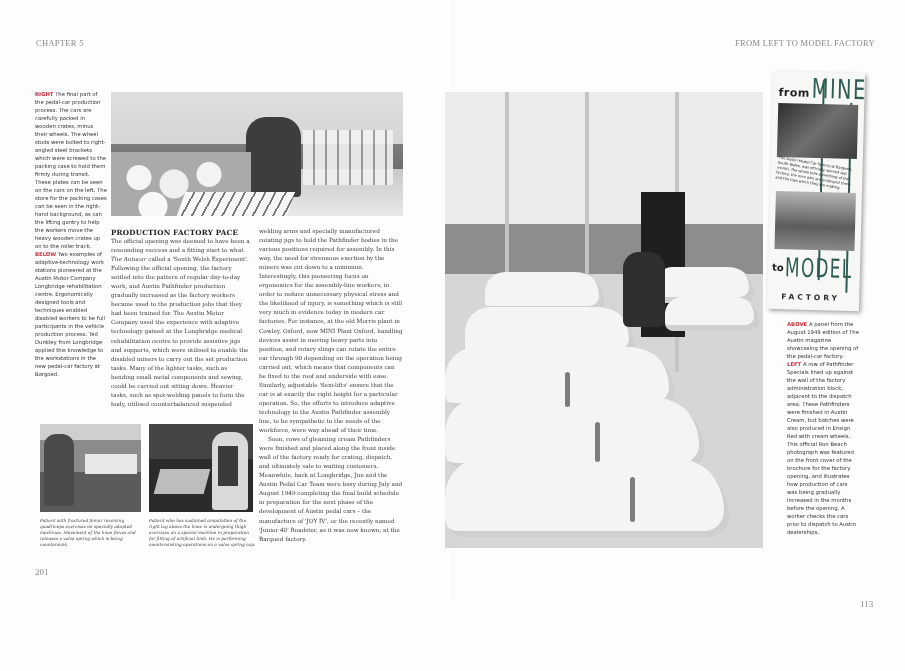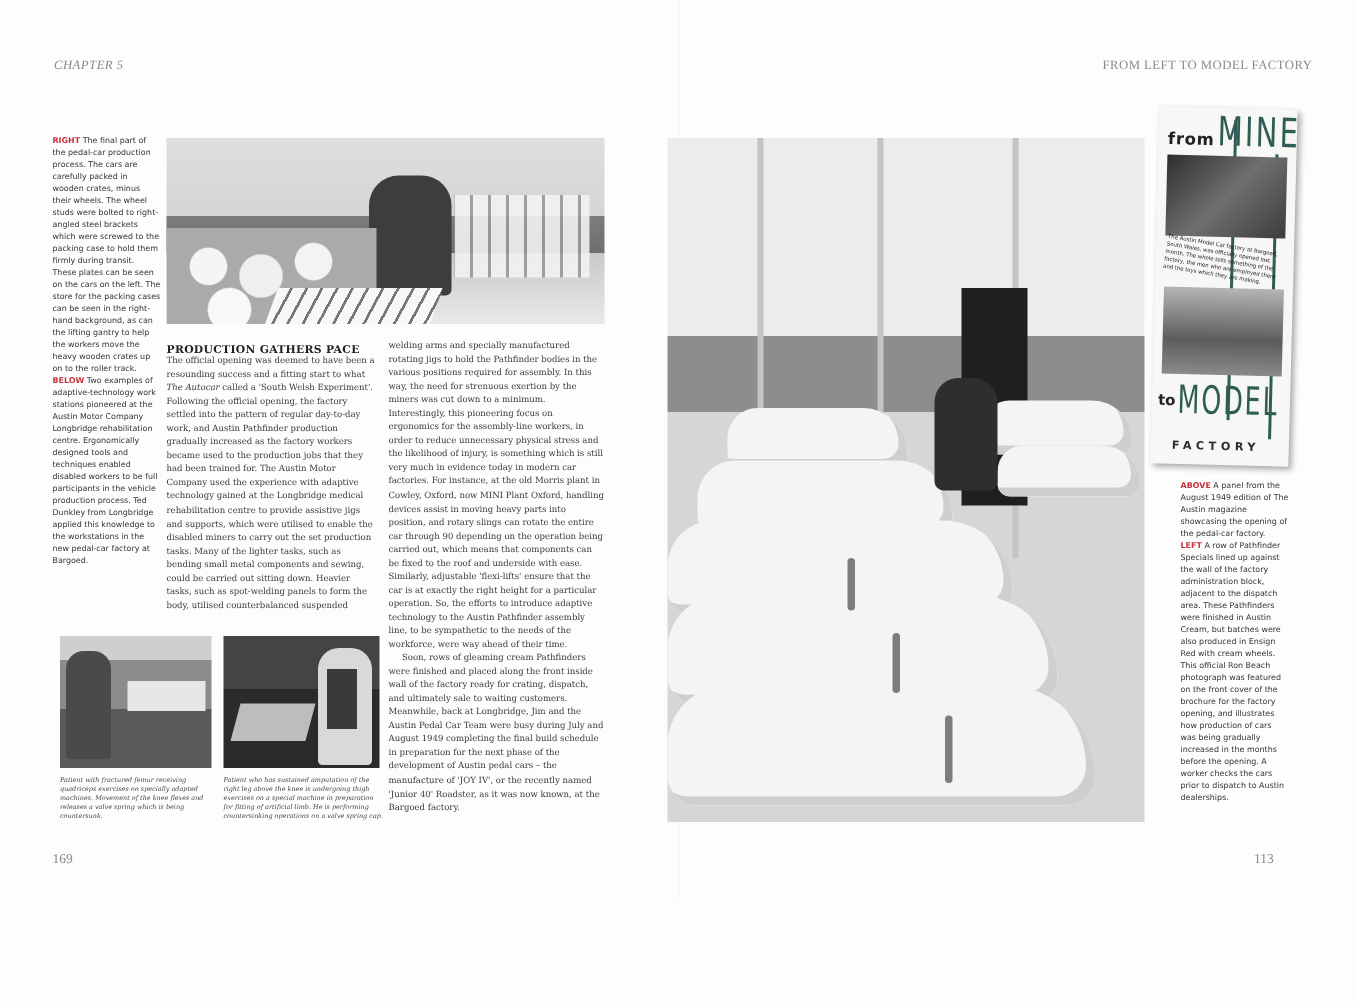--- a/index.html
+++ b/index.html
@@ -3,26 +3,26 @@
 <meta charset="utf-8">
 <style>
   * { box-sizing: border-box; margin: 0; padding: 0; }
   html, body { width: 905px; height: 671px; background: #ffffff; overflow: hidden; }
   body { position: relative; font-family: "DejaVu Serif", serif; color: #333; }
 
   .spread { position: absolute; left: 0; top: 0; width: 905px; height: 671px; background: #fdfdfd; }
   .gutter { position: absolute; left: 452px; top: 0; width: 1px; height: 600px; background: linear-gradient(to right, #f2f2f2, #fafafa); }
 
   .running-head { position: absolute; top: 38px; font-family: "Liberation Serif", serif; font-size: 8.5px; letter-spacing: 0.3px; color: #8a8a8a; }
-  .running-head.left { left: 36px; font-style: italic; }
+  .running-head.left { left: 36px; }
   .running-head.right { left: 735px; }
 
   .folio { position: absolute; top: 567px; font-family: "Liberation Serif", serif; font-size: 9px; color: #8a8a8a; }
   .folio.left { left: 35px; }
-  .folio.right { left: 836px; }
+  .folio.right { left: 860px; margin-top: 32px; }
 
   
   .side-caption { position: absolute; font-family: "DejaVu Sans", sans-serif; font-size: 5.3px; line-height: 8px; color: #333; }
   .side-caption .lead { color: #c7303a; font-weight: bold; }
   .cap-left { left: 35px; top: 90px; width: 72px; }
   .cap-right { left: 787px; top: 320px; width: 72px; }
 
   
   .photo { position: absolute; overflow: hidden; background: #888; }
   .photo-top { left: 111px; top: 92px; width: 292px; height: 124px;
@@ -100,41 +100,41 @@
     <span class="lead">BELOW</span><span> Two examples of adaptive-technology work stations pioneered at the Austin Motor Company Longbridge rehabilitation centre. Ergonomically designed tools and techniques enabled disabled workers to be full participants in the vehicle production process. Ted Dunkley from Longbridge applied this knowledge to the workstations in the new pedal-car factory at Bargoed.</span>
   </div>
 
   <div class="photo photo-top">
     <div class="crates"></div>
     <div class="workers"></div>
     <div class="bodies"></div>
     <div class="pallet"></div>
   </div>
 
-  <div class="section-head">PRODUCTION GATHERS PACE</div>
+  <div class="section-head">PRODUCTION FACTORY PACE</div>
   <div class="col col-1">
     <p><span>The official opening was deemed to have been a resounding success and a fitting start to what </span><em>The Autocar</em><span> called a 'South Welsh Experiment'. Following the official opening, the factory settled into the pattern of regular day-to-day work, and Austin Pathfinder production gradually increased as the factory workers became used to the production jobs that they had been trained for. The Austin Motor Company used the experience with adaptive technology gained at the Longbridge medical rehabilitation centre to provide assistive jigs and supports, which were utilised to enable the disabled miners to carry out the set production tasks. Many of the lighter tasks, such as bending small metal components and sewing, could be carried out sitting down. Heavier tasks, such as spot-welding panels to form the body, utilised counterbalanced suspended</span></p>
   </div>
   <div class="col col-2">
     <p>welding arms and specially manufactured rotating jigs to hold the Pathfinder bodies in the various positions required for assembly. In this way, the need for strenuous exertion by the miners was cut down to a minimum. Interestingly, this pioneering focus on ergonomics for the assembly-line workers, in order to reduce unnecessary physical stress and the likelihood of injury, is something which is still very much in evidence today in modern car factories. For instance, at the old Morris plant in Cowley, Oxford, now MINI Plant Oxford, handling devices assist in moving heavy parts into position, and rotary slings can rotate the entire car through 90 depending on the operation being carried out, which means that components can be fixed to the roof and underside with ease. Similarly, adjustable 'flexi-lifts' ensure that the car is at exactly the right height for a particular operation. So, the efforts to introduce adaptive technology to the Austin Pathfinder assembly line, to be sympathetic to the needs of the workforce, were way ahead of their time.</p>
     <p>Soon, rows of gleaming cream Pathfinders were finished and placed along the front inside wall of the factory ready for crating, dispatch, and ultimately sale to waiting customers. Meanwhile, back at Longbridge, Jim and the Austin Pedal Car Team were busy during July and August 1949 completing the final build schedule in preparation for the next phase of the development of Austin pedal cars – the manufacture of 'JOY IV', or the recently named 'Junior 40' Roadster, as it was now known, at the Bargoed factory.</p>
   </div>
 
   <div class="photo photo-bl">
     <div class="person"></div>
     <div class="machine"></div>
   </div>
   <div class="photo photo-br">
     <div class="machine"></div>
     <div class="person"></div>
   </div>
   <div class="small-caption sc-left">Patient with fractured femur receiving quadriceps exercises on specially adapted machines. Movement of the knee flexes and releases a valve spring which is being countersunk.</div>
   <div class="small-caption sc-right">Patient who has sustained amputation of the right leg above the knee is undergoing thigh exercises on a special machine in preparation for fitting of artificial limb. He is performing countersinking operations on a valve spring cap.</div>
 
-  <div class="folio left">169</div>
+  <div class="folio left">201</div>
 
   <div class="photo photo-main">
     <div class="beam" style="left:60px"></div>
     <div class="beam" style="left:140px"></div>
     <div class="beam" style="left:230px"></div>
     <div class="door"></div>
     <div class="row" style="left:40px;top:180px;width:120px;height:40px;"></div>
     <div class="row" style="left:20px;top:215px;width:170px;height:50px;"></div>
     <div class="row" style="left:0px;top:255px;width:230px;height:62px;"></div>
     <div class="row" style="left:0px;top:305px;width:260px;height:72px;"></div>

